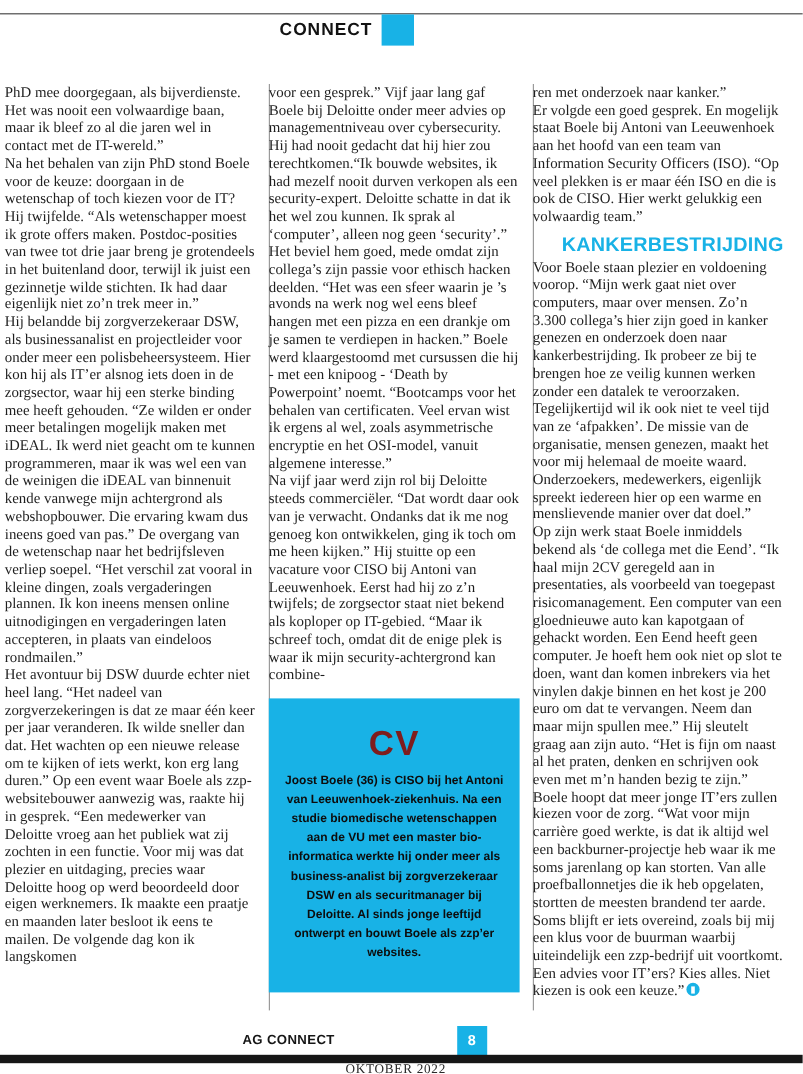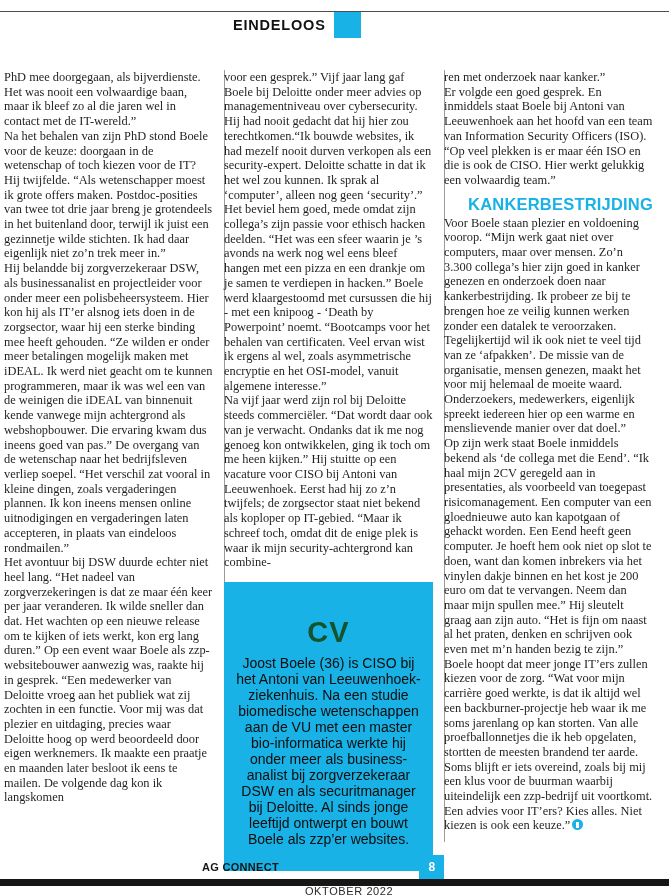--- a/index.html
+++ b/index.html
@@ -43,63 +43,63 @@
   .cv-box {
     margin-top: 12px;
     background: #18b2e6;
     padding: 20px 12px 24px 12px;
     text-align: center;
     font-family: "Liberation Sans", sans-serif;
     box-sizing: border-box;
     width: 209px;
   }
   .cv-title {
-    color: #14532d; font-size: 29px; font-weight: bold;
-    letter-spacing: 1px; line-height: 1; margin: 16px 0 8px 0;
+    color: #7f1d1d; font-size: 29px; font-weight: bold;
+    letter-spacing: 1px; line-height: 1; margin: 4px 0 8px 0;
   }
   .cv-body {
-    color: #0d0d0d; font-weight: normal; font-size: 14px; line-height: 16px;
+    color: #0d0d0d; font-weight: bold; font-size: 10px; line-height: 16px;
   }
 
   
   .end-mark {
     display: inline-block; width: 11px; height: 11px; border-radius: 50%;
     background: #18b2e6; vertical-align: -1px; position: relative; margin-left: 2px;
   }
   .end-mark::after {
     content: ""; position: absolute; left: 4px; top: 3px; width: 3px; height: 6px; background: #ffffff;
   }
 
   
-  .footer-group { position: absolute; top: 854px; left: 202px; height: 26px; display: flex; align-items: center; gap: 26px; }
+  .footer-group { position: absolute; top: 854px; left: 202px; height: 26px; display: flex; align-items: center; gap: 9px; }
   .footer-magazine {
     font-family: "Liberation Sans", sans-serif;
     font-weight: bold; font-size: 11px; letter-spacing: 0.3px; color: #161616;
   }
   .footer-issue {
-    font-family: Liberation Sans, sans-serif;
+    font-family: Liberation Serif, serif;
     font-size: 11px; letter-spacing: 0.6px; color: #2a2a2a; margin-top: 47px;
   }
   .page-square {
     width: 25px; height: 25px; background: #18b2e6;
     display: flex; align-items: center; justify-content: center;
     font-family: "Liberation Sans", sans-serif;
     color: #ffffff; font-size: 12px; font-weight: bold;
   }
   .bottom-bar { position: absolute; top: 879px; left: 0; width: 669px; height: 7px; background: #161616; }
 </style>
 </head>
 <body>
 
 <div class="page">
 
   <div class="top-rule"></div>
 
   <div class="header-group">
-    <span class="section-label">EINDELOOS</span>
+    <span class="section-label">CONNECT</span>
     <span class="header-square"></span>
   </div>
 
   <div class="col-rule r1"></div>
   <div class="col-rule r2"></div>
 
   <div class="columns">
 
     <div class="col">
       <p>PhD mee doorgegaan, als bijverdienste. Het was nooit een volwaardige baan, maar ik bleef zo al die jaren wel in contact met de IT-wereld.”</p>
@@ -112,21 +112,21 @@
       <p>voor een gesprek.” Vijf jaar lang gaf Boele bij Deloitte onder meer advies op managementniveau over cybersecurity. Hij had nooit gedacht dat hij hier zou terechtkomen.“Ik bouwde websites, ik had mezelf nooit durven verkopen als een security-expert. Deloitte schatte in dat ik het wel zou kunnen. Ik sprak al ‘computer’, alleen nog geen ‘security’.” Het beviel hem goed, mede omdat zijn collega’s zijn passie voor ethisch hacken deelden. “Het was een sfeer waarin je ’s avonds na werk nog wel eens bleef hangen met een pizza en een drankje om je samen te verdiepen in hacken.” Boele werd klaargestoomd met cursussen die hij - met een knipoog - ‘Death by Powerpoint’ noemt. “Bootcamps voor het behalen van certificaten. Veel ervan wist ik ergens al wel, zoals asymmetrische encryptie en het OSI-model, vanuit algemene interesse.”</p>
       <p>Na vijf jaar werd zijn rol bij Deloitte steeds commerciëler. “Dat wordt daar ook van je verwacht. Ondanks dat ik me nog genoeg kon ontwikkelen, ging ik toch om me heen kijken.” Hij stuitte op een vacature voor CISO bij Antoni van Leeuwenhoek. Eerst had hij zo z’n twijfels; de zorgsector staat niet bekend als koploper op IT-gebied. “Maar ik schreef toch, omdat dit de enige plek is waar ik mijn security-achtergrond kan combine-</p>
       <div class="cv-box">
         <div class="cv-title">CV</div>
         <div class="cv-body">Joost Boele (36) is CISO bij het Antoni van Leeuwenhoek-ziekenhuis. Na een studie biomedische wetenschappen aan de VU met een master bio-informatica werkte hij onder meer als business-analist bij zorgverzekeraar DSW en als securitmanager bij Deloitte. Al sinds jonge leeftijd ontwerpt en bouwt Boele als zzp’er websites.</div>
       </div>
     </div>
 
     <div class="col">
       <p>ren met onderzoek naar kanker.”</p>
-      <p>Er volgde een goed gesprek. En inmiddels staat Boele bij Antoni van Leeuwenhoek aan het hoofd van een team van Information Security Officers (ISO). “Op veel plekken is er maar één ISO en die is ook de CISO. Hier werkt gelukkig een volwaardig team.”</p>
+      <p>Er volgde een goed gesprek. En mogelijk staat Boele bij Antoni van Leeuwenhoek aan het hoofd van een team van Information Security Officers (ISO). “Op veel plekken is er maar één ISO en die is ook de CISO. Hier werkt gelukkig een volwaardig team.”</p>
       <h2>KANKERBESTRIJDING</h2>
       <p>Voor Boele staan plezier en voldoening voorop. “Mijn werk gaat niet over computers, maar over mensen. Zo’n 3.300 collega’s hier zijn goed in kanker genezen en onderzoek doen naar kankerbestrijding. Ik probeer ze bij te brengen hoe ze veilig kunnen werken zonder een datalek te veroorzaken. Tegelijkertijd wil ik ook niet te veel tijd van ze ‘afpakken’. De missie van de organisatie, mensen genezen, maakt het voor mij helemaal de moeite waard. Onderzoekers, medewerkers, eigenlijk spreekt iedereen hier op een warme en menslievende manier over dat doel.”</p>
       <p><span>Op zijn werk staat Boele inmiddels bekend als ‘de collega met die Eend’. “Ik haal mijn 2CV geregeld aan in presentaties, als voorbeeld van toegepast risicomanagement. Een computer van een gloednieuwe auto kan kapotgaan of gehackt worden. Een Eend heeft geen computer. Je hoeft hem ook niet op slot te doen, want dan komen inbrekers via het vinylen dakje binnen en het kost je 200 euro om dat te vervangen. Neem dan maar mijn spullen mee.” Hij sleutelt graag aan zijn auto. “Het is fijn om naast al het praten, denken en schrijven ook even met m’n handen bezig te zijn.” Boele hoopt dat meer jonge IT’ers zullen kiezen voor de zorg. “Wat voor mijn carrière goed werkte, is dat ik altijd wel een backburner-projectje heb waar ik me soms jarenlang op kan storten. Van alle proefballonnetjes die ik heb opgelaten, stortten de meesten brandend ter aarde. Soms blijft er iets overeind, zoals bij mij een klus voor de buurman waarbij uiteindelijk een zzp-bedrijf uit voortkomt. Een advies voor IT’ers? Kies alles. Niet kiezen is ook een keuze.”</span><span class="end-mark"></span></p>
     </div>
 
   </div>
 
   <div class="footer-group">
     <span class="footer-magazine">AG CONNECT</span>
     <span class="footer-issue">OKTOBER 2022</span>

